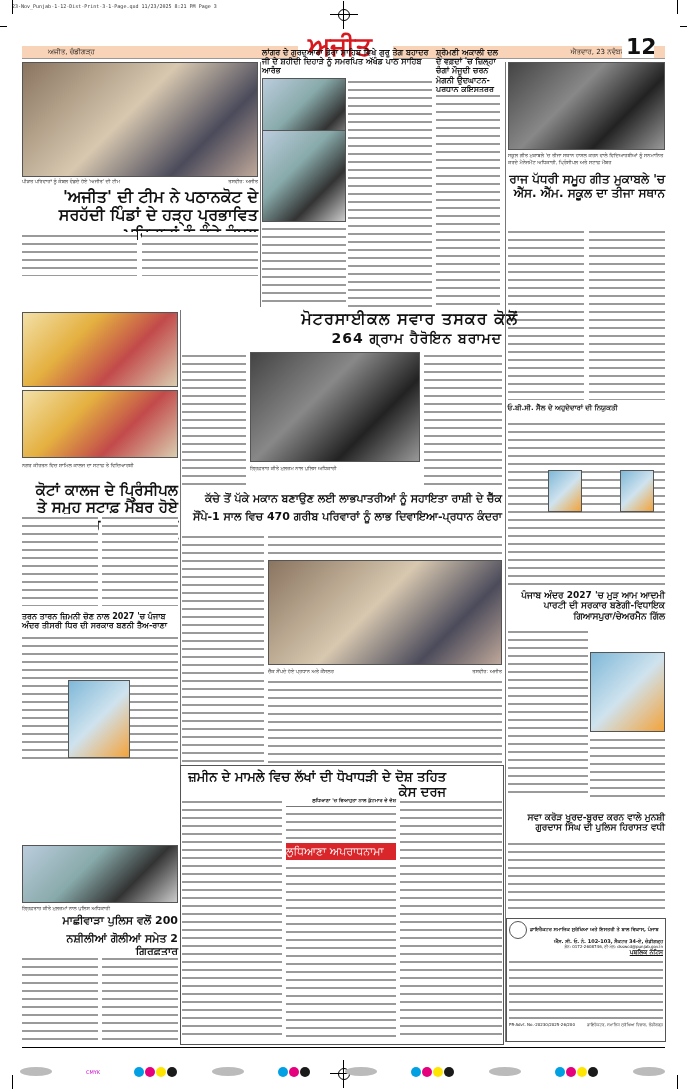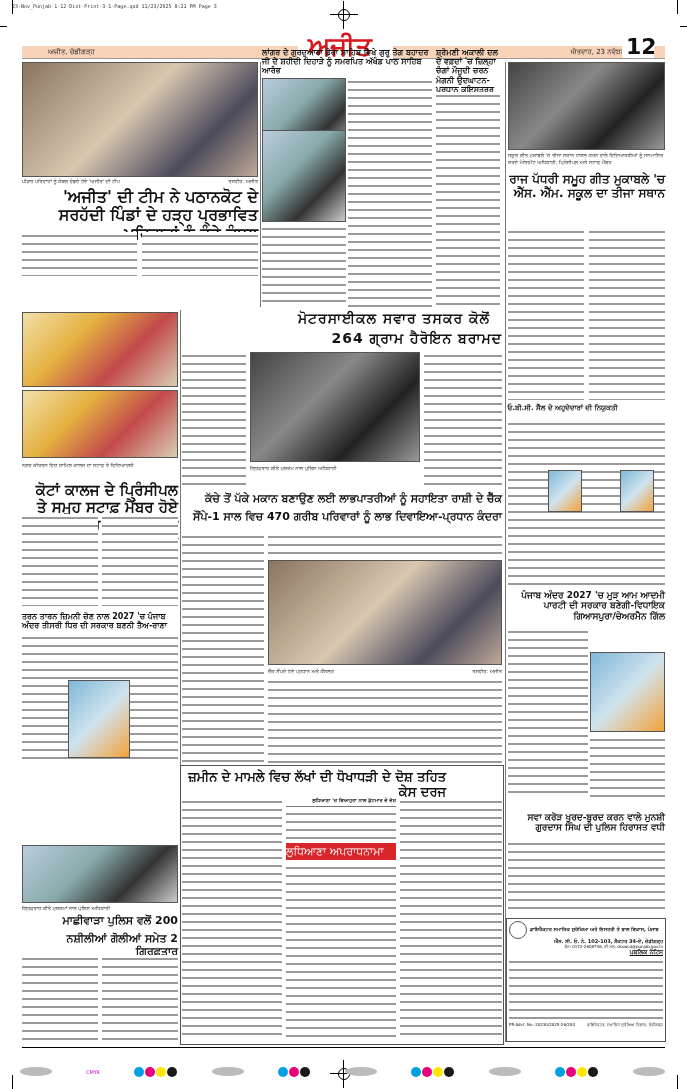--- a/index.html
+++ b/index.html
@@ -69,21 +69,21 @@
 
 <div class="abs head" style="left:436px;top:48px;width:64px;font-size:8px;text-align:left">ਸ਼੍ਰੋਮਣੀ ਅਕਾਲੀ ਦਲ ਦੇ ਵਫ਼ਦਾਂ 'ਚ ਜ਼ਿਲ੍ਹਾ ਚੰਗਾਂ ਮੌਜੂਦੀ ਚਰਨ ਮੋਗਨੀ ਉਦਘਾਟਨ-ਪ੍ਰਧਾਨ ਕੁਇਸਤਰੁਰ</div>
 <div class="abs body lines" style="left:436px;top:92px;width:64px;height:215px"></div>
 
 <div class="abs photo ph4" style="left:508px;top:62px;width:157px;height:88px"></div>
 <div class="abs cap" style="left:508px;top:152px;width:157px">ਸਕੂਲ ਗੀਤ ਮੁਕਾਬਲੇ 'ਚ ਤੀਜਾ ਸਥਾਨ ਹਾਸਲ ਕਰਨ ਵਾਲੇ ਵਿਦਿਆਰਥੀਆਂ ਨੂੰ ਸਨਮਾਨਿਤ ਕਰਦੇ ਮੈਨੇਜਮੈਂਟ ਅਧਿਕਾਰੀ, ਪ੍ਰਿੰਸੀਪਲ ਅਤੇ ਸਟਾਫ਼ ਮੈਂਬਰ</div>
 <div class="abs head" style="left:508px;top:173px;width:157px;font-size:12px">ਰਾਜ ਪੱਧਰੀ ਸਮੂਹ ਗੀਤ ਮੁਕਾਬਲੇ 'ਚ ਐੱਸ. ਐੱਮ. ਸਕੂਲ ਦਾ ਤੀਜਾ ਸਥਾਨ</div>
 <div class="abs body lines" style="left:508px;top:228px;width:76px;height:172px"></div>
 <div class="abs body lines" style="left:589px;top:228px;width:76px;height:172px"></div>
 
-<div class="abs head" style="left:170px;top:310px;width:320px;font-size:14px;letter-spacing:1px">ਮੋਟਰਸਾਈਕਲ ਸਵਾਰ ਤਸਕਰ ਕੋਲੋਂ</div>
+<div class="abs head" style="left:198px;top:310px;width:320px;font-size:16px;letter-spacing:1px">ਮੋਟਰਸਾਈਕਲ ਸਵਾਰ ਤਸਕਰ ਕੋਲੋਂ</div>
 <div class="abs head" style="left:182px;top:330px;width:320px;font-size:14px;letter-spacing:1px">264 ਗ੍ਰਾਮ ਹੈਰੋਇਨ ਬਰਾਮਦ</div>
 <div class="abs body lines" style="left:182px;top:352px;width:64px;height:135px"></div>
 <div class="abs photo ph4" style="left:250px;top:352px;width:170px;height:110px"></div>
 <div class="abs cap" style="left:250px;top:465px;width:170px">ਗ੍ਰਿਫ਼ਤਾਰ ਕੀਤੇ ਮੁਲਜ਼ਮ ਨਾਲ ਪੁਲਿਸ ਅਧਿਕਾਰੀ</div>
 <div class="abs body lines" style="left:424px;top:352px;width:78px;height:135px"></div>
 
 <div class="abs photo ph3" style="left:22px;top:312px;width:156px;height:75px"></div>
 <div class="abs photo ph3" style="left:22px;top:390px;width:156px;height:68px"></div>
 <div class="abs cap" style="left:22px;top:462px;width:156px">ਨਗਰ ਕੀਰਤਨ ਵਿਚ ਸ਼ਾਮਿਲ ਕਾਲਜ ਦਾ ਸਟਾਫ਼ ਤੇ ਵਿਦਿਆਰਥੀ</div>
 <div class="abs head" style="left:22px;top:482px;width:156px;font-size:15px">ਕੋਟਾਂ ਕਾਲਜ ਦੇ ਪ੍ਰਿੰਸੀਪਲ ਤੇ ਸਮੂਹ ਸਟਾਫ਼ ਮੈਂਬਰ ਹੋਏ ਵਿਸ਼ਾਲ ਨਗਰ ਕੀਰਤਨ ਵਿਚ ਨਤਮਸਤਕ</div>

